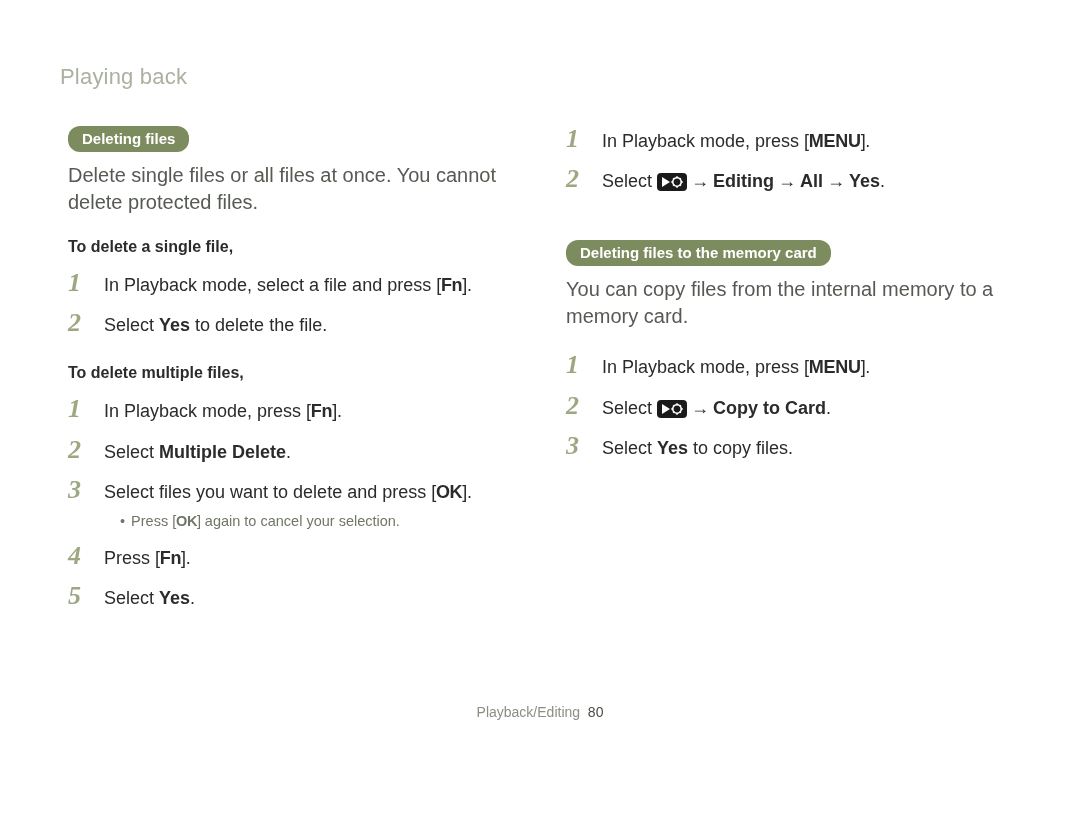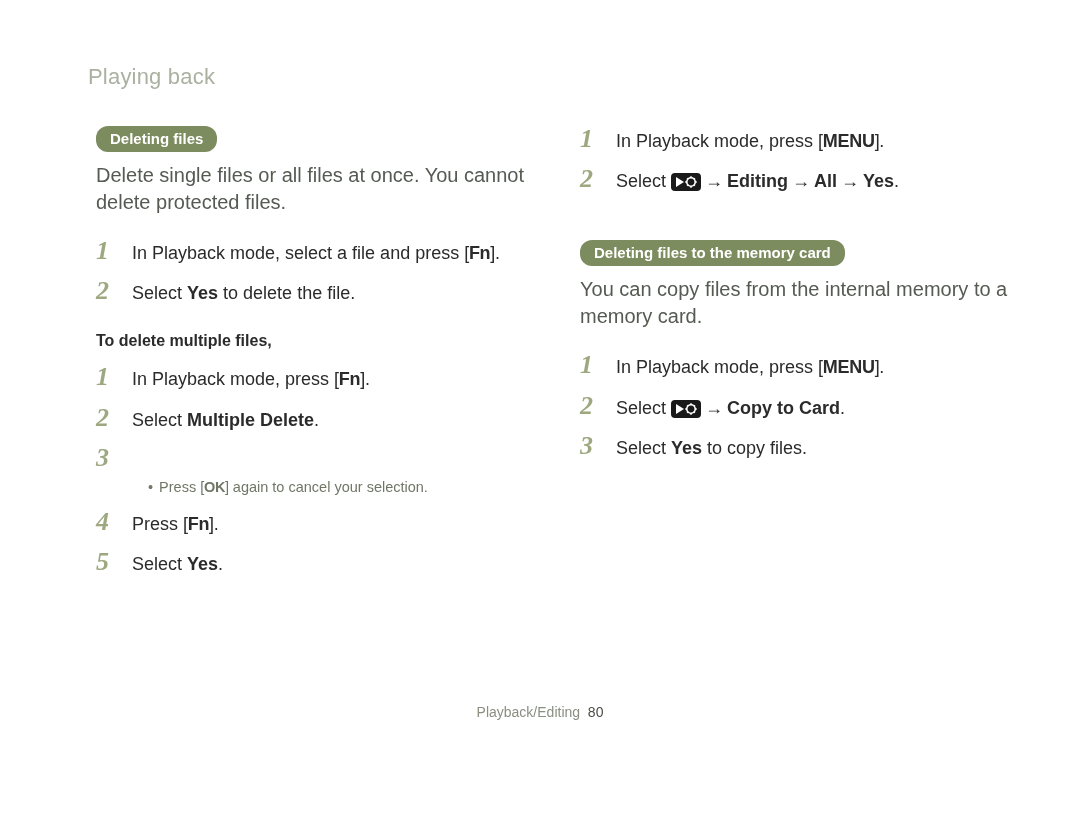--- a/index.html
+++ b/index.html
@@ -9,21 +9,21 @@
     height: 815px;
     background: #ffffff;
     font-family: Arial, Helvetica, sans-serif;
     color: #2b2b2b;
   }
   .page {
     position: relative;
     width: 1080px;
     height: 756px;
     box-sizing: border-box;
-    padding: 64px 60px 36px 88px;
+    padding: 64px 60px 36px 60px;
   }
   .header {
     font-size: 22px;
     font-weight: 300;
     color: #aab1a0;
     margin-bottom: 36px;
     letter-spacing: 0.2px;
   }
   .columns {
     display: flex;
@@ -139,20 +139,21 @@
 
   <div class="header">Playing back</div>
 
   <div class="columns">
 
     <div class="col">
 
       <div class="pill">Deleting files</div>
       <div class="intro">Delete single files or all files at once. You cannot delete protected files.</div>
 
+      <div class="subhead">To delete a single file,</div>
       <div class="steps">
         <div class="step">
           <div class="num">1</div>
           <div class="step-body">
             <span>In Playback mode, select a file and press </span><span class="key">Fn</span><span>.</span>
           </div>
         </div>
         <div class="step">
           <div class="num">2</div>
           <div class="step-body">
@@ -170,20 +171,23 @@
           </div>
         </div>
         <div class="step">
           <div class="num">2</div>
           <div class="step-body">
             <span>Select </span><span class="b">Multiple Delete</span><span>.</span>
           </div>
         </div>
         <div class="step">
           <div class="num">3</div>
+          <div class="step-body">
+            <span>Select files you want to delete and press </span><span class="key">OK</span><span>.</span>
+          </div>
         </div>
         <div class="sub-note">
           <span class="bullet">•</span><span>Press </span><span class="key">OK</span><span> again to cancel your selection.</span>
         </div>
         <div class="step">
           <div class="num">4</div>
           <div class="step-body">
             <span>Press </span><span class="key">Fn</span><span>.</span>
           </div>
         </div>

